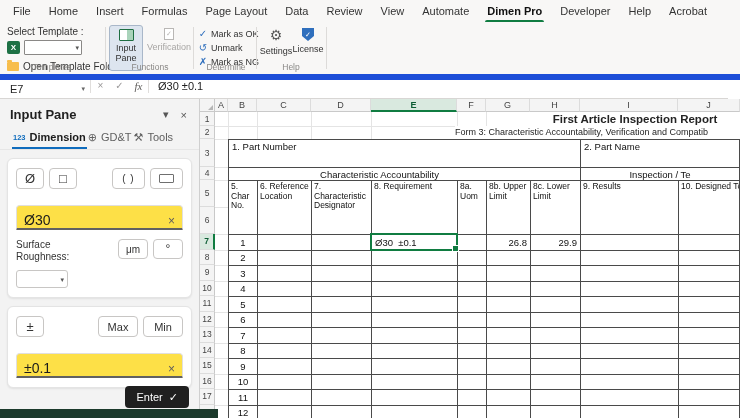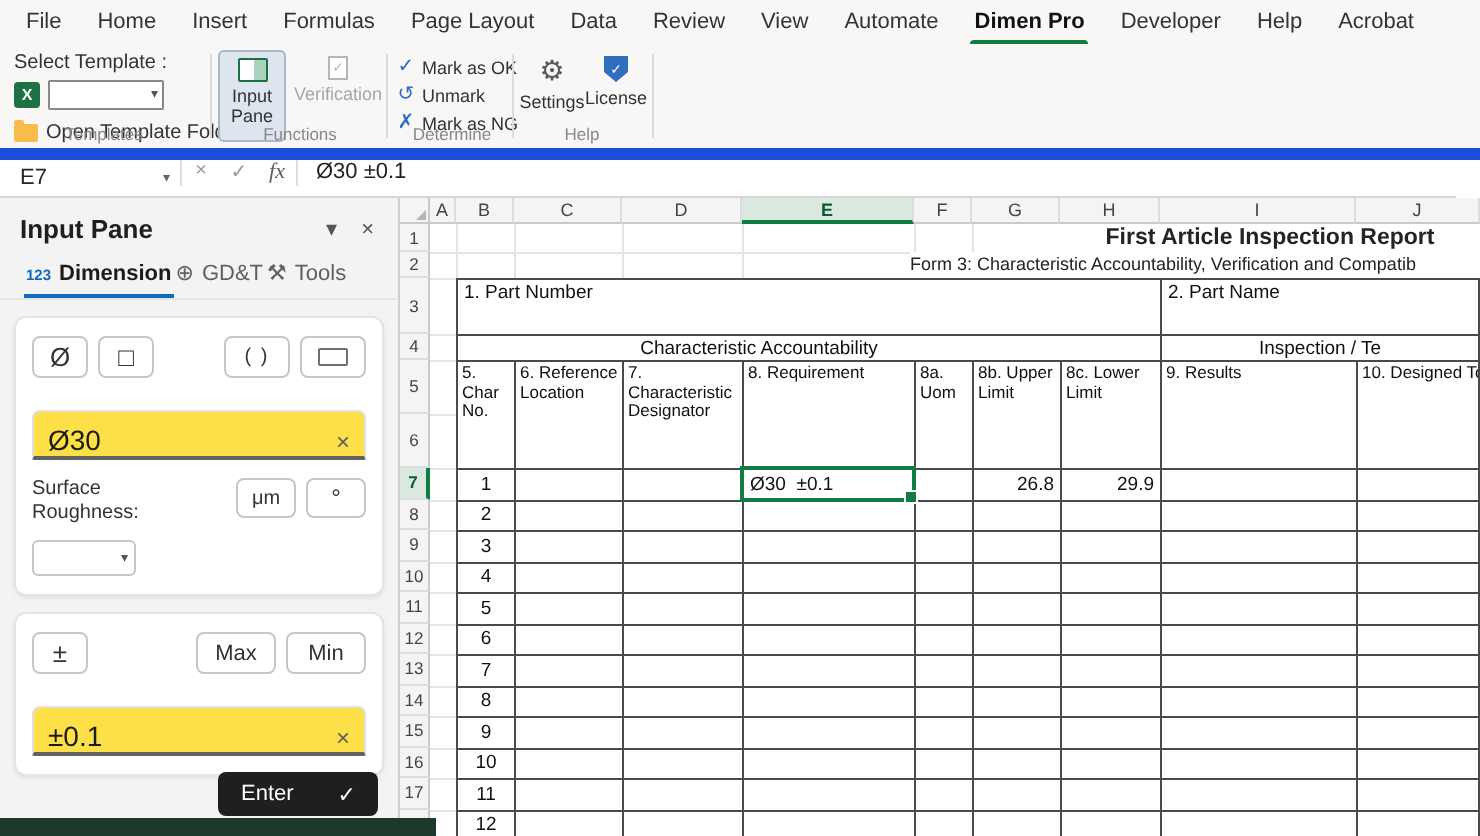--- a/index.html
+++ b/index.html
@@ -72,21 +72,21 @@
   .rect-ic{width:15px;height:9px;border:1px solid #6f6f6f;border-radius:1px}
   .pinput{margin-top:16px;height:25px;display:flex;align-items:flex-end;background:#fde047;border:1px solid #e1dfdd;border-bottom:2px solid #616161;border-radius:4px 4px 1px 1px;padding:0 7px}
   .pival{flex:1;font-size:14px;color:#1b1b1b}
   .piclear{color:#605e5c;font-size:12px}
   .surf-row{margin-top:9px;display:flex;align-items:flex-start}
   .surf-label{flex:1;max-width:64px;font-size:10px;line-height:12px;color:#333}
   .b-um{width:30px;height:20px;font-size:10px;margin-left:auto;margin-right:5px}
   .b-deg{width:30px;height:20px;font-size:12px}
   .surf-combo{margin-top:7px;width:52px;height:18px;border:1px solid #c8c6c4;border-radius:3px;background:#fff;display:flex;align-items:center;justify-content:flex-end;padding-right:3px}
   .b-mm{width:40px;height:21px;font-size:11px}
-  .enter-btn{position:absolute;right:10px;top:287px;height:22px;background:#1f1f1f;color:#fff;border-radius:4px;display:flex;align-items:center;gap:22px;padding:0 11px;font-size:11px}
+  .enter-btn{position:absolute;right:10px;top:287px;height:22px;background:#1f1f1f;color:#fff;border-radius:4px;display:flex;align-items:center;gap:6px;padding:0 11px;font-size:11px}
   .echeck{font-size:11px}
   .bstrip{position:absolute;left:0;top:409px;width:218px;height:9px;background:#1c3a2c;z-index:40}
 
   
   .sheet{position:absolute;left:200px;top:99px;width:540px;height:319px;background:#fff;overflow:hidden}
   .gl{position:absolute;inset:0}
   .gline-v{position:absolute;top:13px;bottom:0;width:1px;background:#e4e4e4}
   .gline-h{position:absolute;left:15px;right:0;height:1px;background:#e4e4e4}
   .corner{position:absolute;left:0;top:0;width:15px;height:13px;background:#f4f4f4;border-right:1px solid #c9c9c9;border-bottom:1px solid #c9c9c9;z-index:3}
   .corner::after{content:"";position:absolute;right:1px;bottom:1px;border-left:5px solid transparent;border-bottom:5px solid #b5b5b5}

